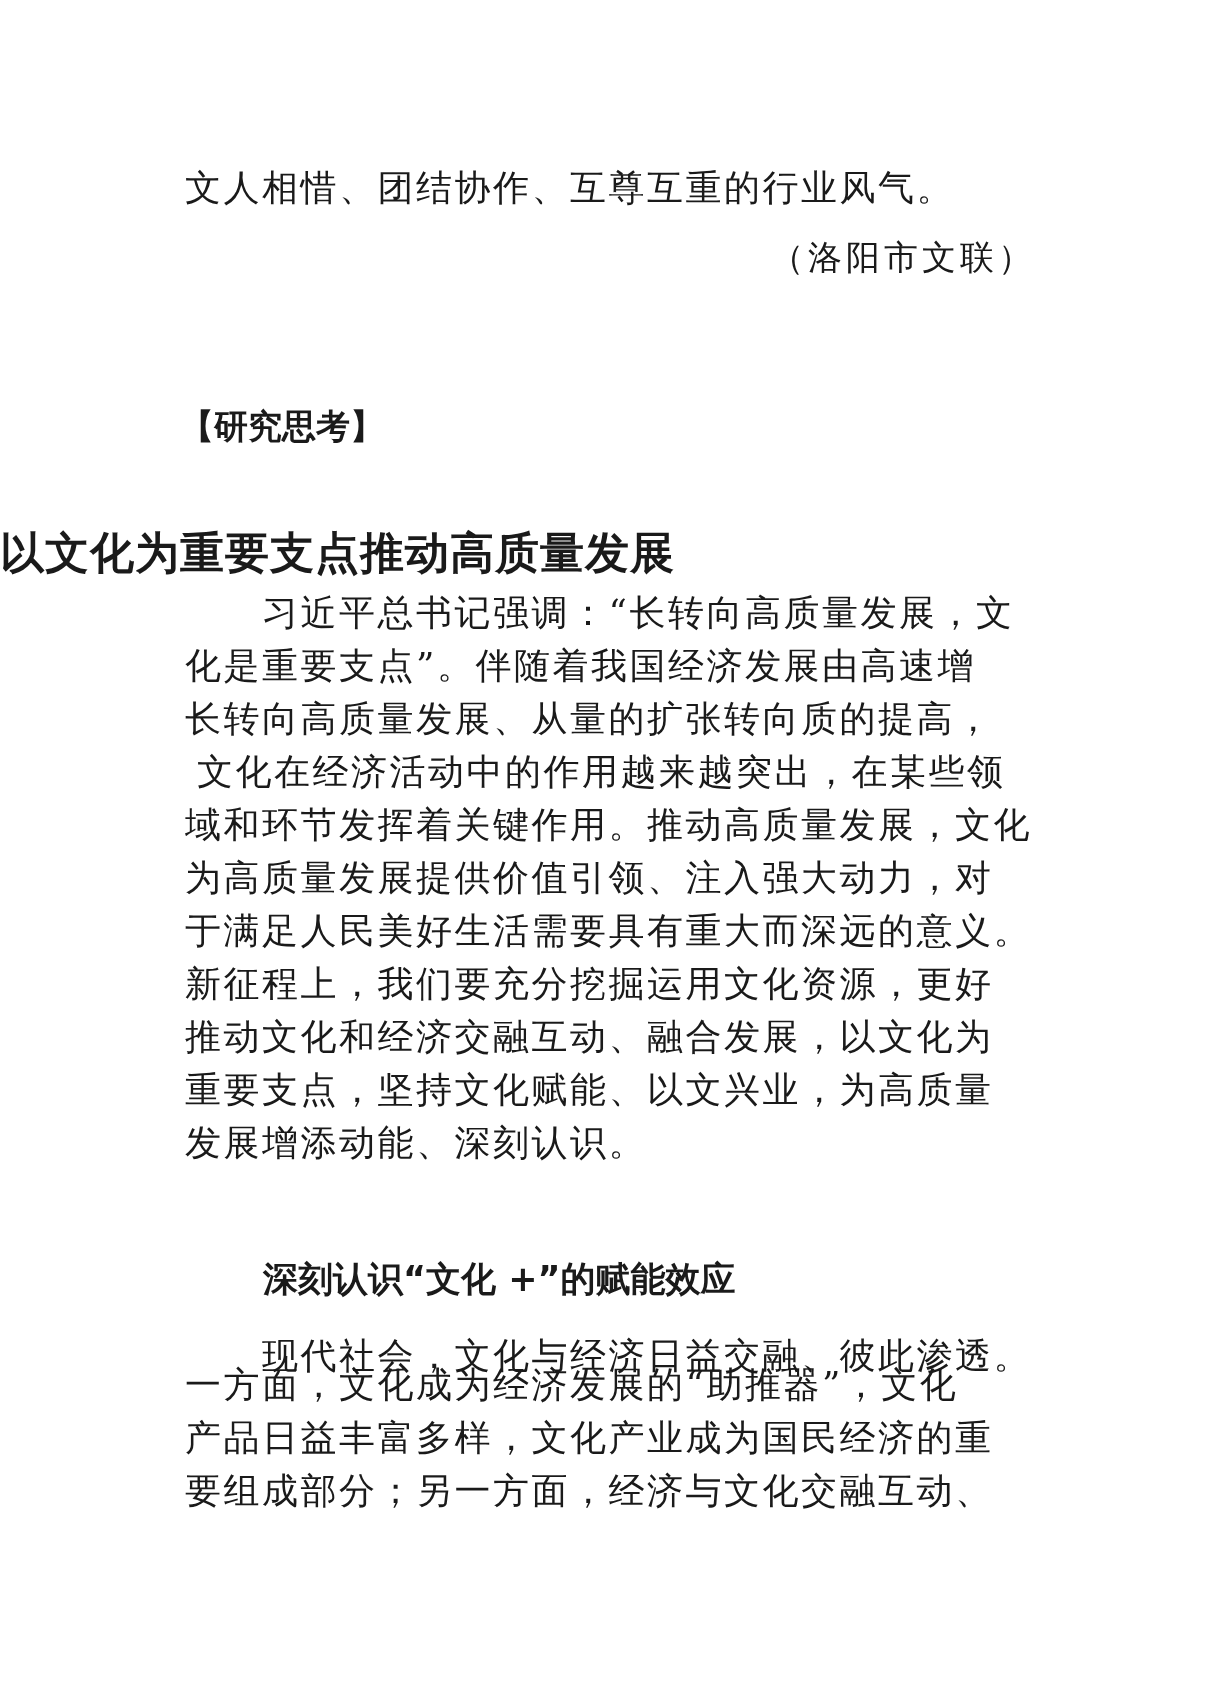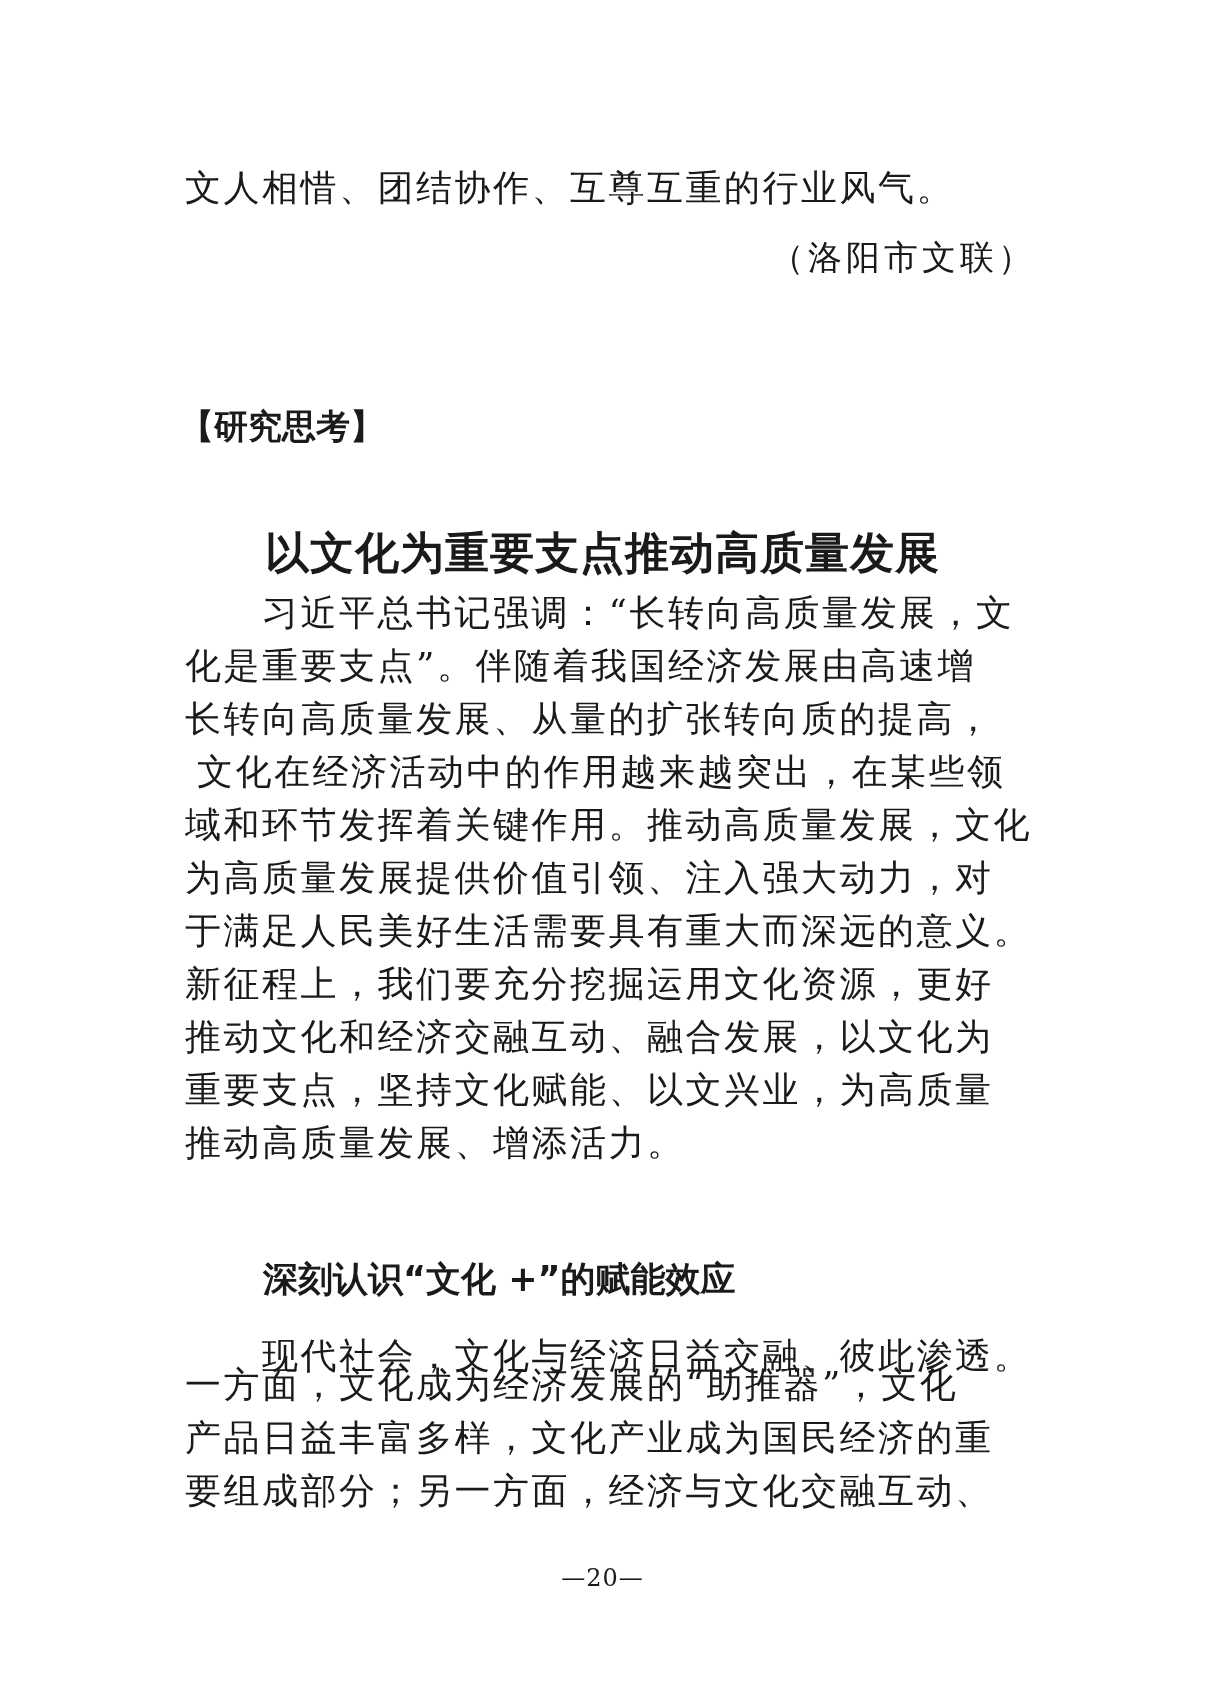--- a/index.html
+++ b/index.html
@@ -17,21 +17,21 @@
   .source {
     position: absolute; left: 770px; top: 237px;
     font-size: 34px; line-height: 40px; letter-spacing: 4px; white-space: nowrap;
   }
   .section-tag {
     position: absolute; left: 180px; top: 406px;
     font-family: "DejaVu Sans", "Liberation Sans", sans-serif;
     font-weight: bold; font-size: 34px; line-height: 40px; white-space: nowrap;
   }
   .title {
-    position: absolute; left: 0; width: 1205px; top: 528px; text-align: center;
+    position: absolute; left: 0; width: 1205px; top: 528px; text-align: left;
     font-family: "DejaVu Sans", "Liberation Sans", sans-serif;
     font-weight: bold; font-size: 44px; line-height: 50px; letter-spacing: 1px;
   }
   .subhead {
     position: absolute; left: 263px; top: 1258px;
     font-family: "DejaVu Sans", "Liberation Sans", sans-serif;
     font-weight: bold; font-size: 35px; line-height: 42px; white-space: nowrap;
   }
   .page-number {
     position: absolute; left: 0; width: 1205px; top: 1563px; text-align: center;
@@ -54,27 +54,26 @@
     <div class="line" style="top:593px;">　　习近平总书记强调：“长转向高质量发展，文</div>
     <div class="line" style="top:646px;">化是重要支点”。伴随着我国经济发展由高速增</div>
     <div class="line" style="top:699px;">长转向高质量发展、从量的扩张转向质的提高，</div>
     <div class="line" style="top:752px;margin-left:12px;">文化在经济活动中的作用越来越突出，在某些领</div>
     <div class="line" style="top:805px;">域和环节发挥着关键作用。推动高质量发展，文化</div>
     <div class="line" style="top:858px;">为高质量发展提供价值引领、注入强大动力，对</div>
     <div class="line" style="top:911px;">于满足人民美好生活需要具有重大而深远的意义。</div>
     <div class="line" style="top:964px;">新征程上，我们要充分挖掘运用文化资源，更好</div>
     <div class="line" style="top:1017px;">推动文化和经济交融互动、融合发展，以文化为</div>
     <div class="line" style="top:1070px;">重要支点，坚持文化赋能、以文兴业，为高质量</div>
-    <div class="line" style="top:1123px;">推动高质量发展、增添活力。</div>
+    <div class="line" style="top:1123px;">发展增添动能、深刻认识。</div>
   </div>
 
   <div class="subhead">深刻认识“文化 +”的赋能效应</div>
 
   <div>
     <div class="line" style="top:1312px;margin-top:24px;">　　现代社会，文化与经济日益交融、彼此渗透。</div>
     <div class="line" style="top:1365px;">一方面，文化成为经济发展的“助推器”，文化</div>
     <div class="line" style="top:1418px;">产品日益丰富多样，文化产业成为国民经济的重</div>
     <div class="line" style="top:1471px;">要组成部分；另一方面，经济与文化交融互动、</div>
   </div>
 
-  <div class="page-number">—20—</div>
 
 </div>
 
 </body></html>

